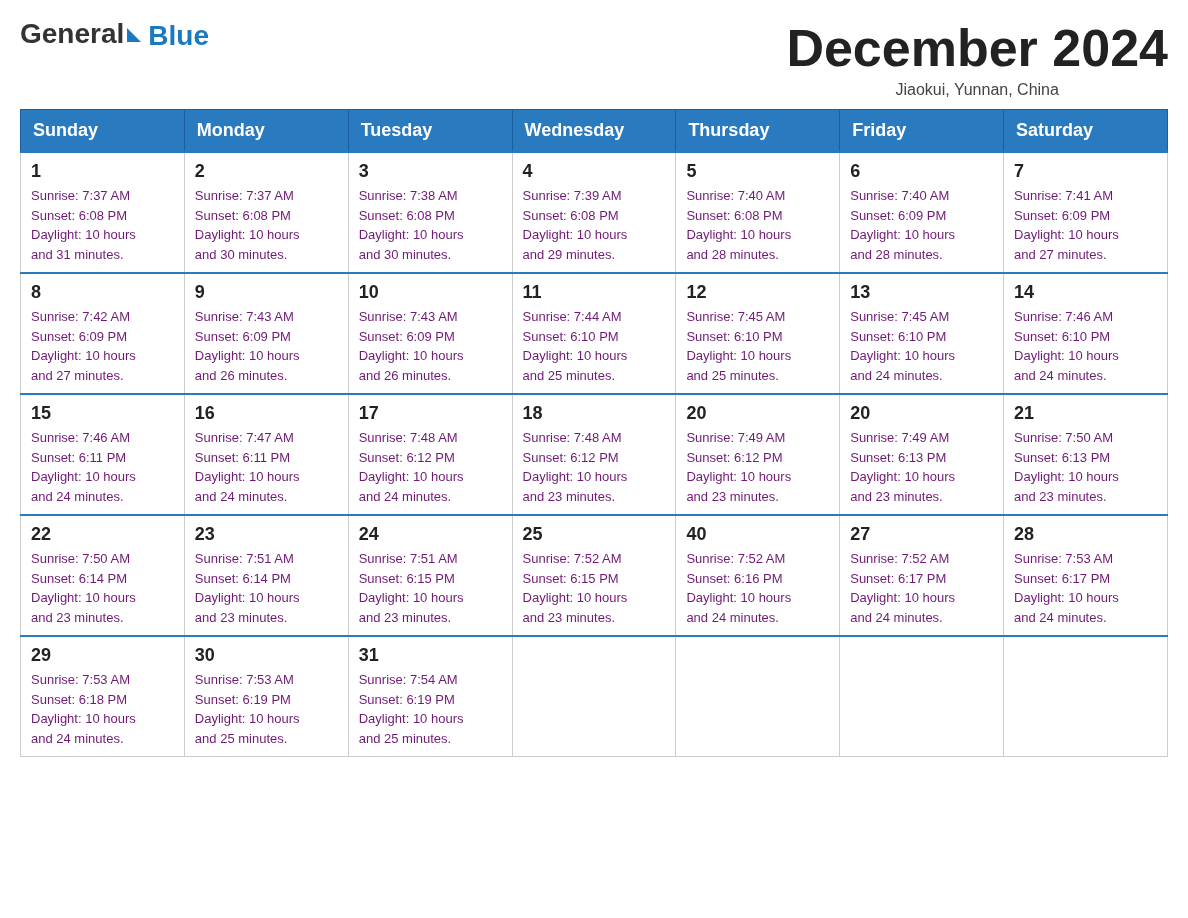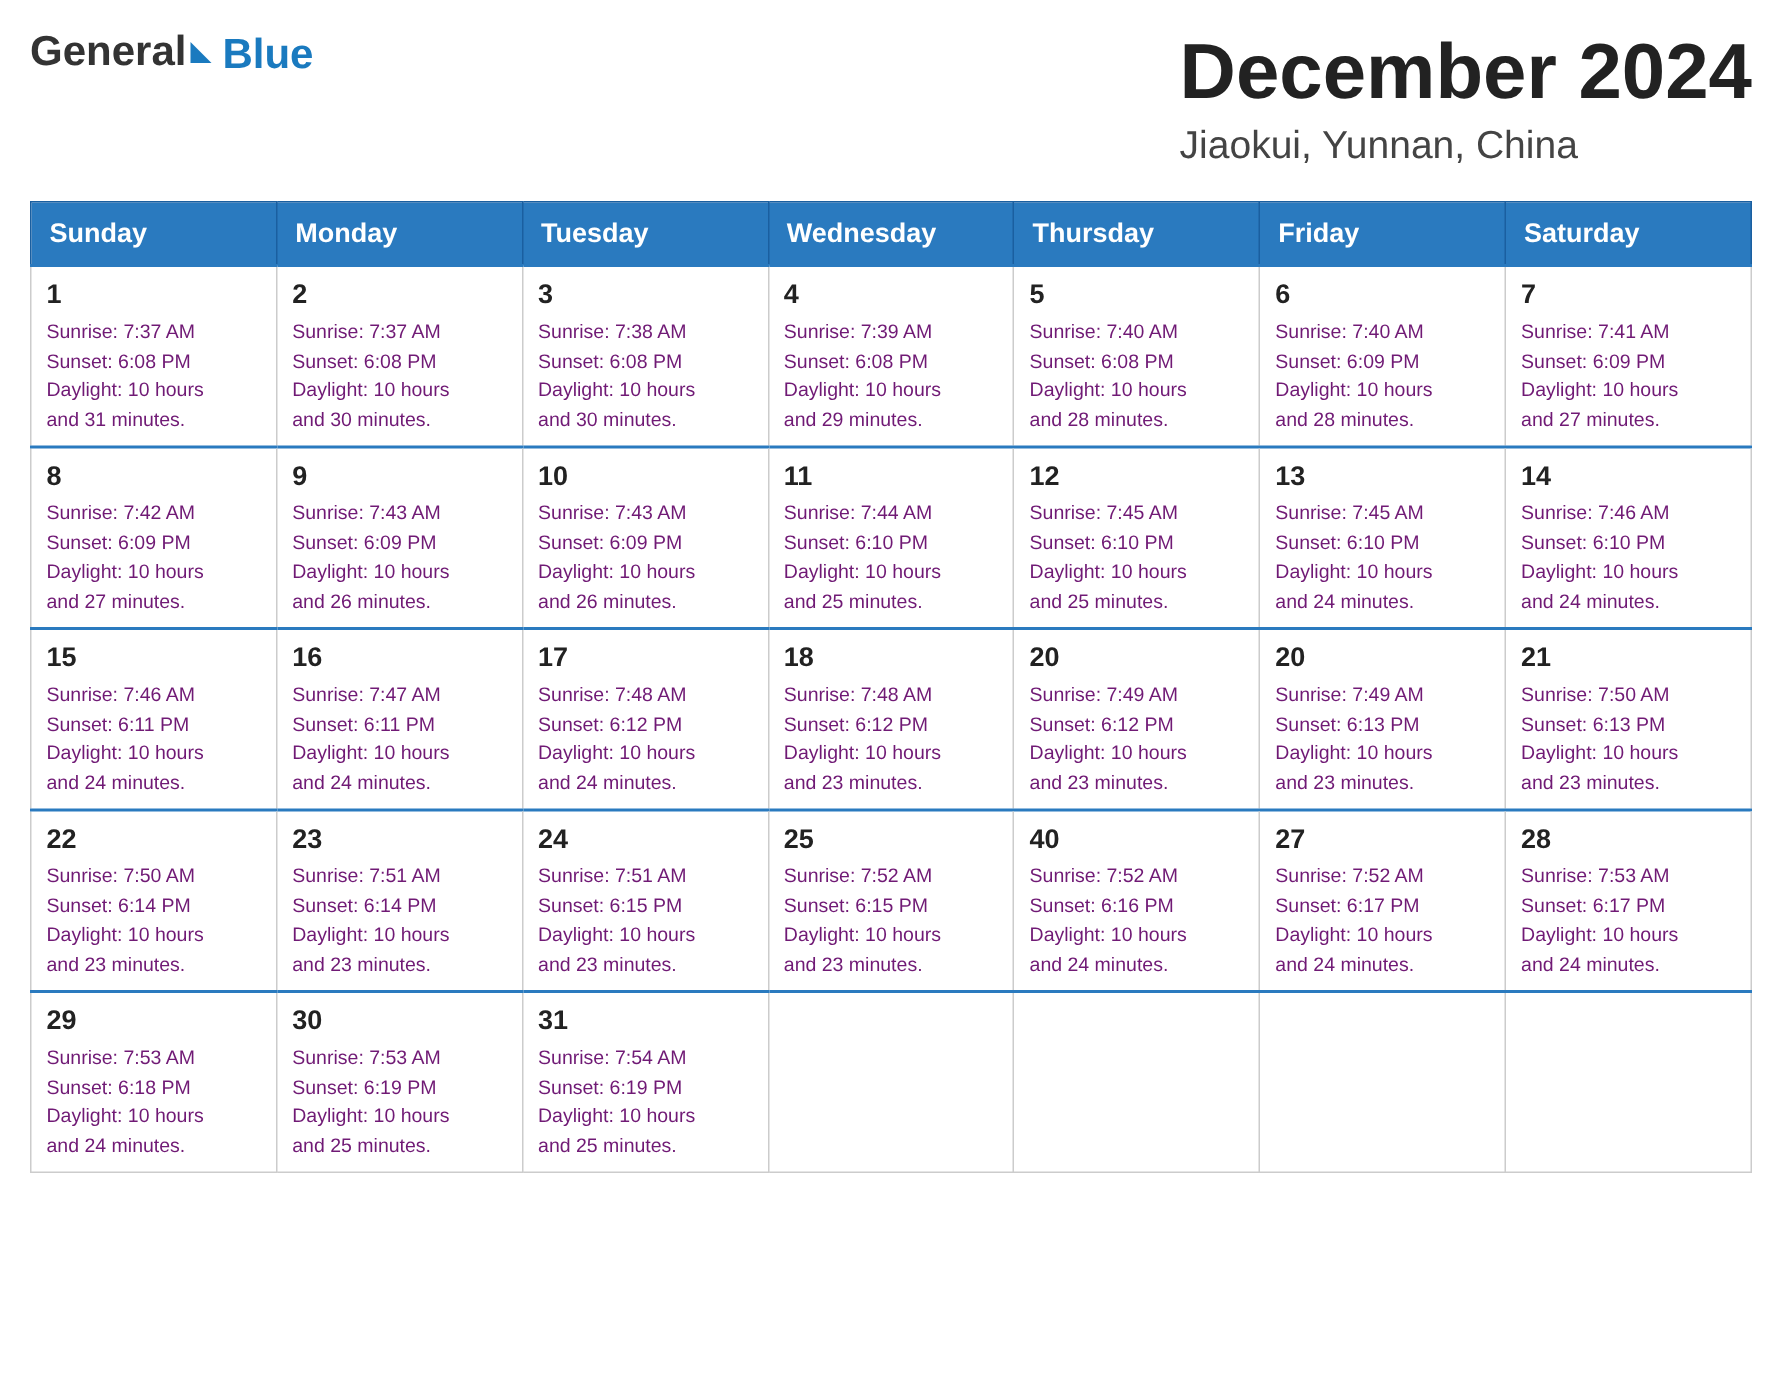--- a/index.html
+++ b/index.html
@@ -15,37 +15,37 @@
       justify-content: space-between;
       align-items: flex-start;
       margin-bottom: 10px;
     }
     .logo {
       display: flex;
       flex-direction: row;
       align-items: flex-start;
     }
     .title-block {
-      text-align: left;
+      text-align: center;
     }
     .month-title {
       font-size: 52px;
       font-weight: bold;
       color: #222;
       line-height: 1.1;
     }
     .location-title {
-      font-size: 26px;
+      font-size: 16px;
       color: #444;
       margin-top: 4px;
     }
     .calendar-table {
       width: 100%;
       border-collapse: collapse;
-      margin-top: 22px;
+      margin-top: 10px;
     }
     .calendar-table th {
       background-color: #2a7abf;
       color: #fff;
       font-size: 18px;
       font-weight: bold;
       padding: 10px 12px;
       text-align: left;
       border: 1px solid #1a5fa0;
     }

